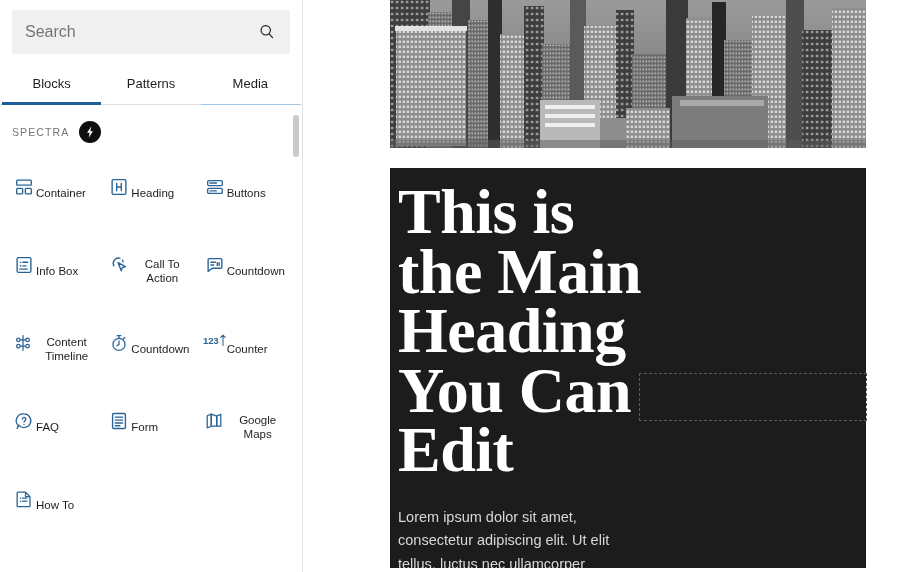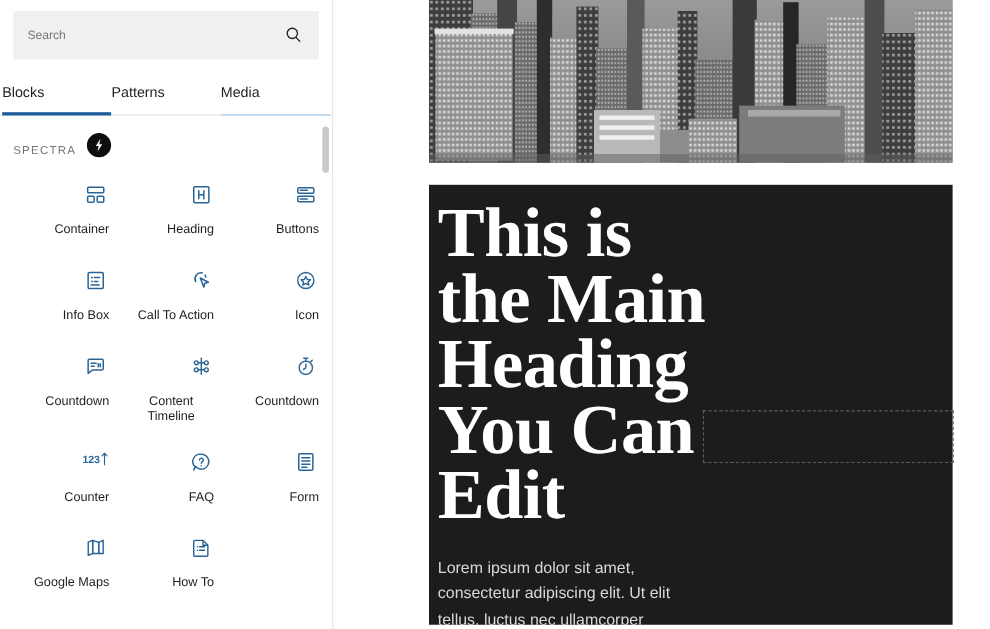--- a/index.html
+++ b/index.html
@@ -27,73 +27,73 @@
     height: 44px;
     background: #f0f0f0;
     border: 1px solid #f0f0f0;
     border-radius: 2px;
     display: flex; align-items: center;
     padding: 0 12px;
   }
   .search-box input {
     flex: 1; border: none; outline: none; background: transparent;
     font-family: "Liberation Sans", sans-serif;
-    font-size: 11px; color: #c2410c;
+    font-size: 16px; color: #c2410c;
   }
   .search-box input::placeholder { color: #757575; }
   .search-icon { width: 20px; height: 20px; flex: 0 0 20px; color: #1e1e1e; }
 
   .tabs {
     display: flex;
     border-bottom: 1px solid #e0e0e0;
     padding: 0 2px;
   }
   .tab {
     flex: 1;
-    text-align: left;
+    text-align: center;
     font-size: 13px;
     color: #1e1e1e;
     padding: 14px 0 13px 0;
     position: relative;
     cursor: pointer;
     background: none; border: none;
     font-family: "Liberation Sans", sans-serif;
   }
   .tab::after {
     content: ""; position: absolute; left: 0; right: 0; bottom: -1px;
     height: 0;
   }
   .tab.active { font-weight: 400; }
   .tab.active::after { height: 3px; background: #1e5c9c; }
   .tab.hovered::after { height: 1.5px; background: #9ec7ea; }
 
   .panel-scroll {
     flex: 1; position: relative; overflow: hidden;
   }
   .cat-head {
-    display: flex; align-items: flex-end; gap: 10px;
+    display: flex; align-items: center; gap: 10px;
     padding: 16px 16px 10px 12px;
   }
   .cat-title {
     font-size: 10.5px; letter-spacing: 1.1px;
     color: #757575; text-transform: uppercase;
     font-weight: 400;
   }
   .spectra-badge {
     width: 22px; height: 22px; border-radius: 50%;
     background: #0e0e0e; color: #fff;
     display: flex; align-items: center; justify-content: center;
   }
   .block-grid {
     display: grid;
     grid-template-columns: repeat(3, 1fr);
     padding: 0 8px;
   }
   .block-item {
-    display: flex; flex-direction: column; align-items: flex-end;
+    display: flex; flex-direction: row; align-items: center;
     padding: 12px 4px 10px 4px;
     cursor: pointer;
     border-radius: 2px;
     min-height: 78px;
   }
   .block-icon {
     width: 24px; height: 24px; color: #2a6496;
     display: flex; align-items: center; justify-content: center;
     margin-bottom: 13px;
   }
@@ -250,29 +250,20 @@
           <span class="block-icon">
             <svg viewBox="0 0 24 24" width="22" height="22" fill="none" stroke="currentColor" stroke-width="1.5">
               <path d="M13 4.5a6 6 0 00-6.6 8.6" stroke-linecap="round"></path>
               <path d="M15.8 6.6a5.9 5.9 0 01.6 2" stroke-linecap="round"></path>
               <path d="M11 9.5l8 4.2-3.5 1.1-1 3.6z" stroke-linejoin="round" fill="none"></path>
             </svg>
           </span>
           <span class="block-label">Call To Action</span>
         </div>
 
-        <div class="block-item">
-          <span class="block-icon">
-            <svg viewBox="0 0 24 24" width="22" height="22" fill="none" stroke="currentColor" stroke-width="1.4">
-              <circle cx="12" cy="12" r="8"></circle>
-              <path d="M12 8l1.5 3 3.2.3-2.4 2.1.7 3.1-3-1.7-3 1.7.7-3.1-2.4-2.1 3.2-.3z" stroke-linejoin="round"></path>
-            </svg>
-          </span>
-          <span class="block-label">Icon</span>
-        </div>
 
         <div class="block-item">
           <span class="block-icon">
             <svg viewBox="0 0 24 24" width="22" height="22" fill="none" stroke="currentColor" stroke-width="1.5">
               <path d="M4.5 6.3a1.3 1.3 0 011.3-1.3h12.4a1.3 1.3 0 011.3 1.3v8a1.3 1.3 0 01-1.3 1.3H9l-4.5 3.4z" stroke-linejoin="round"></path>
               <path d="M7.5 9h5M7.5 12h3" stroke-linecap="round"></path>
               <path d="M14.5 9.5v3M16.5 9.5v3" stroke-linecap="round"></path>
             </svg>
           </span>
           <span class="block-label">Countdown</span>

